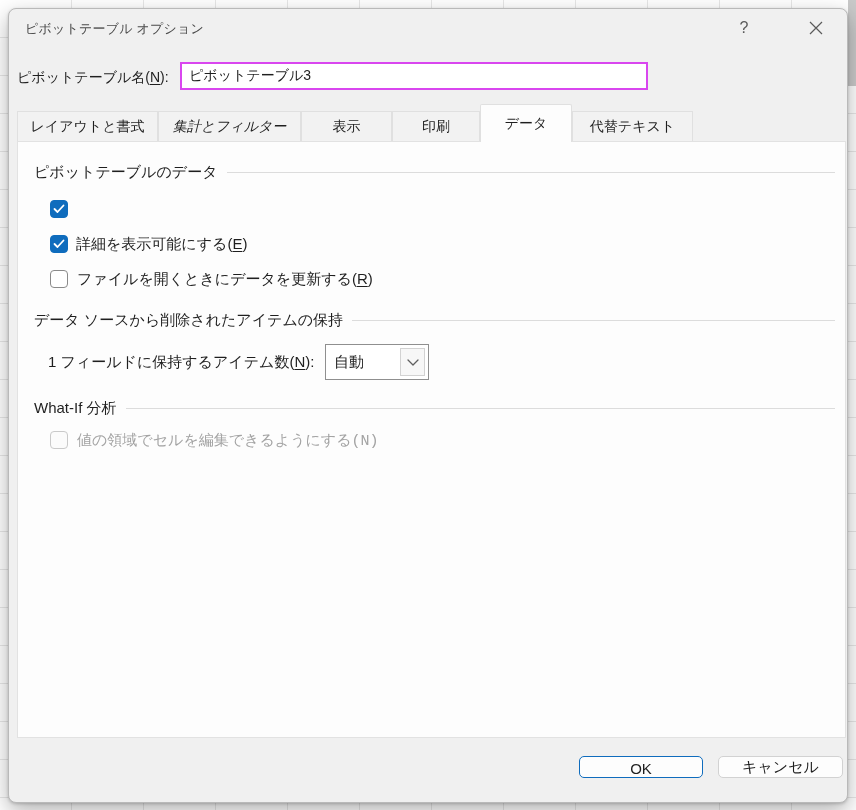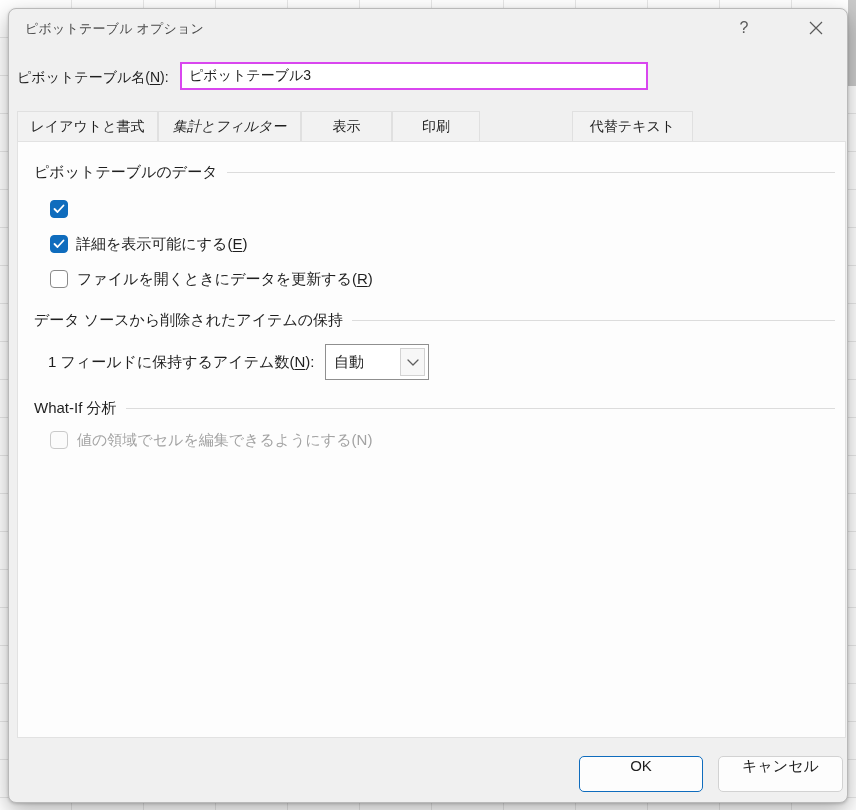--- a/index.html
+++ b/index.html
@@ -62,41 +62,41 @@
 
   .chk-row { position:absolute; left:32px; height:20px; display:flex; align-items:center; gap:9px; font-size:15px; }
   .chk {
     width:18px; height:18px; flex:0 0 18px; border:1px solid #8a8a8a; border-radius:4px;
     background:#fff; display:flex; align-items:center; justify-content:center;
   }
   .chk .tick { display:none; }
   .chk.checked { background:var(--accent,#0F6CBD); border-color:var(--accent,#0F6CBD); }
   .chk.checked .tick { display:block; }
   .chk.disabled { border-color:#c9c9c9; background:#fbfbfb; }
-  .chk-row.disabled { color:#a3a3a3; }
+  .chk-row.disabled { color:#a3a3a3;font-family:Liberation Mono, monospace; }
 
   .field-row { position:absolute; left:30px; top:202px; height:36px; display:flex; align-items:center; font-size:15px; }
   .combo {
     position:absolute; left:307px; top:202px; width:104px; height:36px;
     background:#fff; border:1px solid #8f8f8f; display:flex; align-items:center;
   }
   .combo-value { padding-left:8px; font-size:15px; }
   .combo-btn {
     position:absolute; right:3px; top:3px; bottom:3px; width:25px;
     background:#f7f7f7; border:1px solid #d2d2d2;
     display:flex; align-items:center; justify-content:center;
   }
 
   .ak { text-decoration:underline; text-underline-offset:2px; }
 
   
   .btn {
-    position:absolute; top:747px; height:36px; border-radius:5px;
+    position:absolute; top:747px; height:22px; border-radius:5px;
     background:#fdfdfd; font-family:inherit; font-size:15px; color:#1f1f1f;
-    display:flex; align-items:flex-start; justify-content:center;
+    display:flex; align-items:flex-end; justify-content:center;
   }
   .btn-ok { left:570px; width:124px; border:1.5px solid var(--accent,#0F6CBD); }
   .btn-cancel { left:709px; width:125px; border:1px solid #d2d2d2; }
 </style>
 </head>
 <body>
 
 <div class="corner-gray"></div>
 
 <div class="dialog">
@@ -119,20 +119,23 @@
     </div>
   <div class="tab" style="left:149px;width:143px;font-style:italic;">
       <span>集計とフィルター</span>
     </div>
   <div class="tab" style="left:292px;width:91px;">
       <span>表示</span>
     </div>
   <div class="tab" style="left:383px;width:88px;">
       <span>印刷</span>
     </div>
+  <div class="tab selected" style="left:471px;width:92px;">
+      <span>データ</span>
+    </div>
   <div class="tab" style="left:563px;width:121px;">
       <span>代替テキスト</span>
     </div>
 
   <div class="panel">
 
     <div class="group-head" style="top:20px;">
       <span>ピボットテーブルのデータ</span>
         <span class="rule"></span>
     </div>

